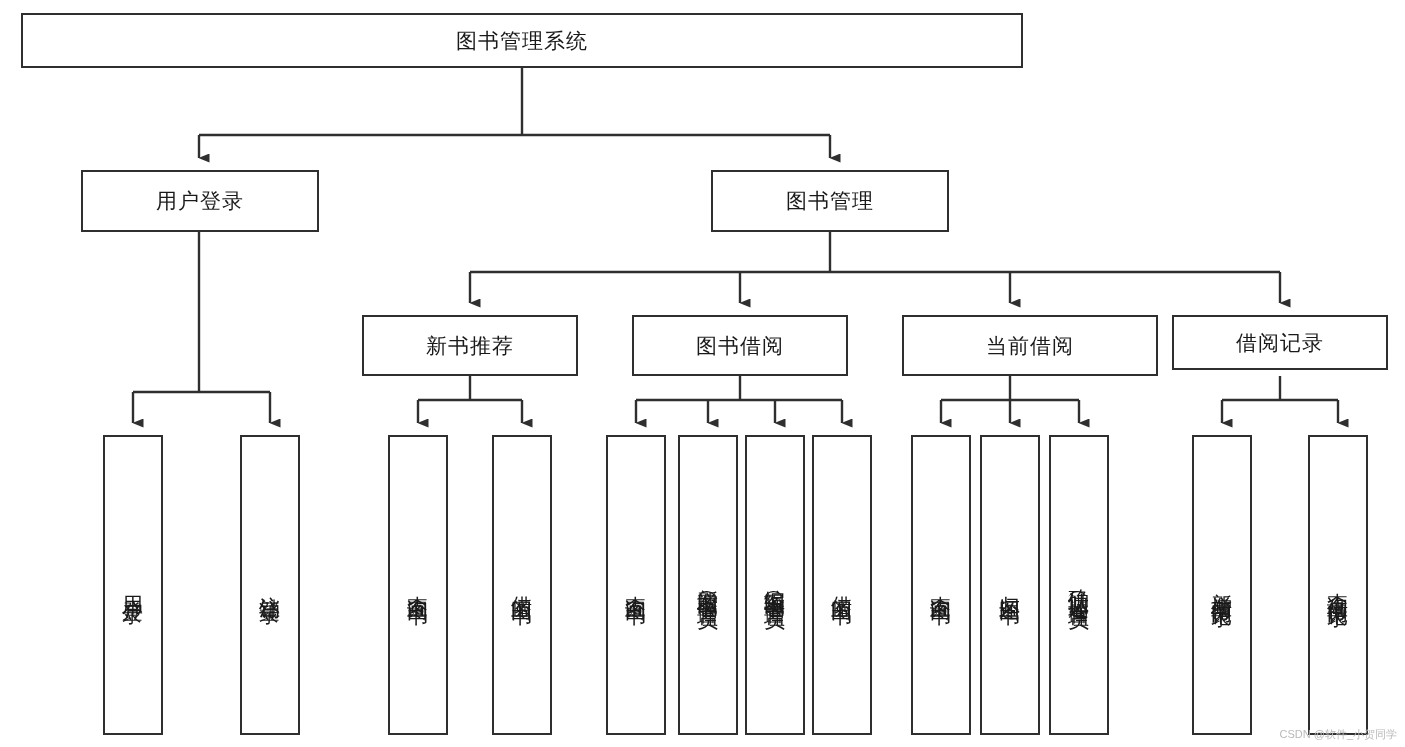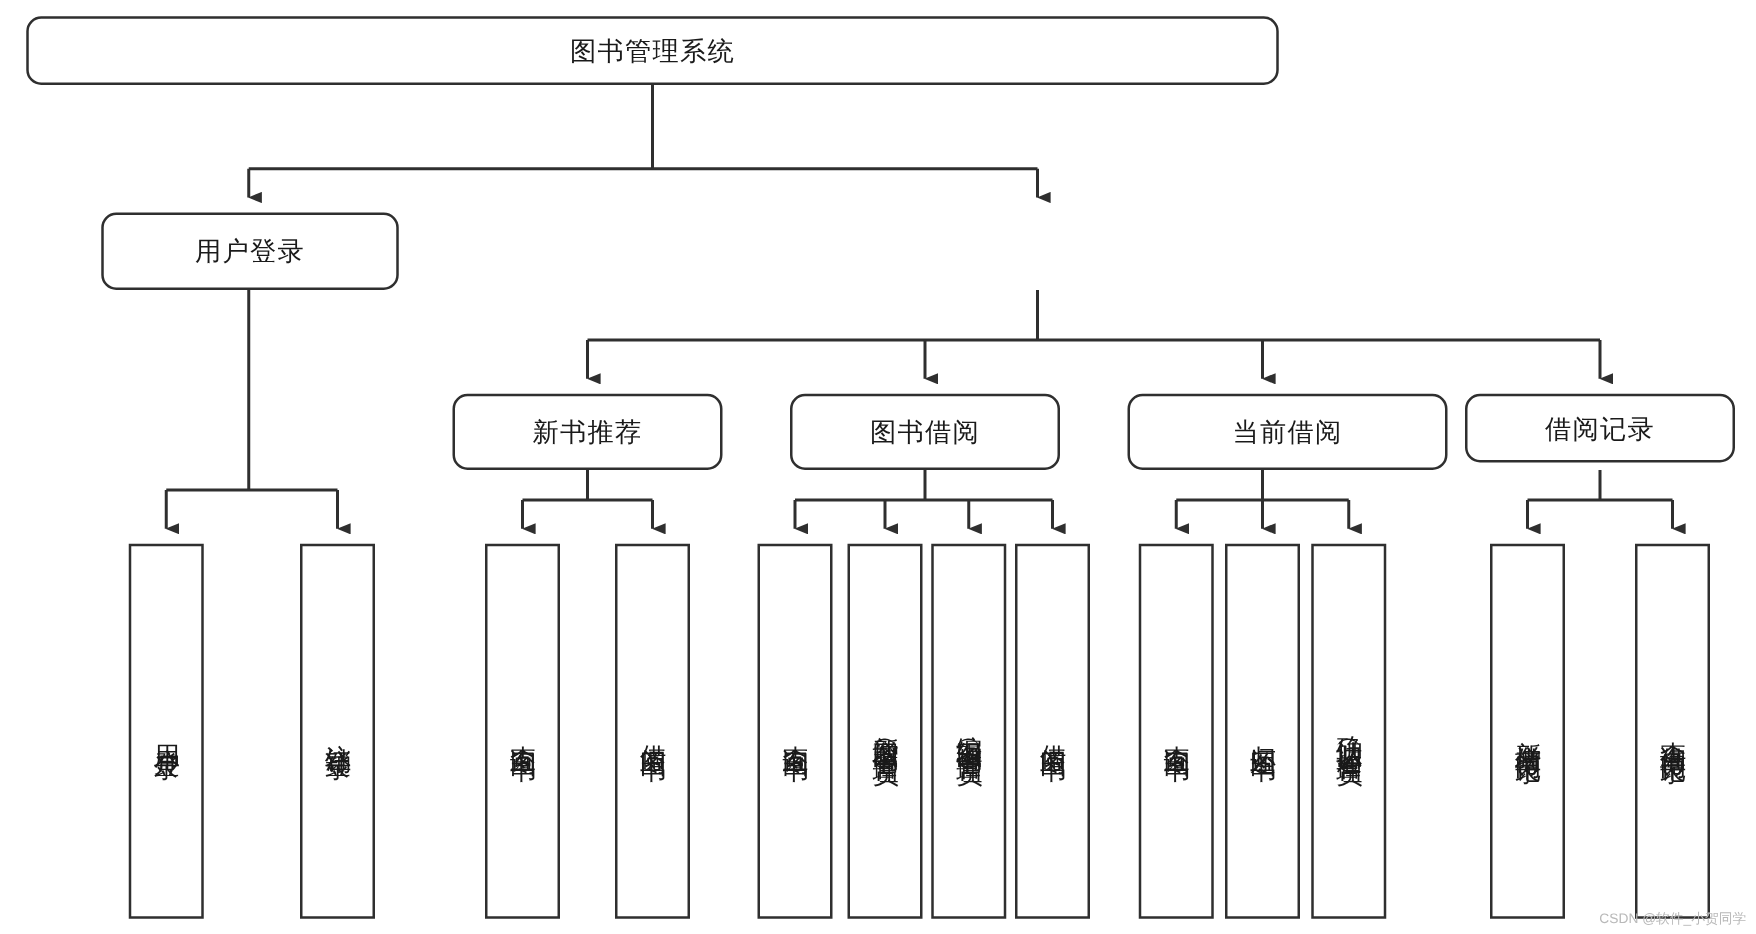--- a/index.html
+++ b/index.html
@@ -23,21 +23,20 @@
     border: 2px solid #2f2f2f;
     background: #ffffff;
     display: flex;
     align-items: center;
     justify-content: center;
     color: #1a1a1a;
   }
   .node.h {
     font-size: 21px;
     letter-spacing: 1px;
-    border-radius: 12px;
   }
   .node.v {
     writing-mode: vertical-rl;
     text-orientation: upright;
     font-size: 21px;
     letter-spacing: 3px;
     line-height: 1;
     padding: 4px 0;
   }
   .node.root {
@@ -121,20 +120,21 @@
 
     <path class="edge" d="M1280,376 L1280,400"></path>
     <path class="edge" d="M1222,400 L1338,400"></path>
     <path class="edge" d="M1222,400 L1222,423" marker-end="url(#arrow)"></path>
     <path class="edge" d="M1338,400 L1338,423" marker-end="url(#arrow)"></path>
   </svg>
 
   <div class="node h root" style="left:21px; top:13px; width:1002px; height:55px;">图书管理系统</div>
 
   <div class="node h" style="left:81px; top:170px; width:238px; height:62px;">用户登录</div>
+  <div class="node h" style="left:711px; top:170px; width:238px; height:62px;">图书管理</div>
 
   <div class="node h" style="left:632px; top:315px; width:216px; height:61px;">图书借阅</div>
   <div class="node h" style="left:362px; top:315px; width:216px; height:61px;">新书推荐</div>
   <div class="node h" style="left:902px; top:315px; width:256px; height:61px;">当前借阅</div>
   <div class="node h" style="left:1172px; top:315px; width:216px; height:55px;">借阅记录</div>
 
   <div class="node v" style="left:103px; top:435px; width:60px; height:300px;">用户登录</div>
   <div class="node v" style="left:240px; top:435px; width:60px; height:300px;">注销登录</div>
 
   <div class="node v" style="left:388px; top:435px; width:60px; height:300px;">查询图书</div>

